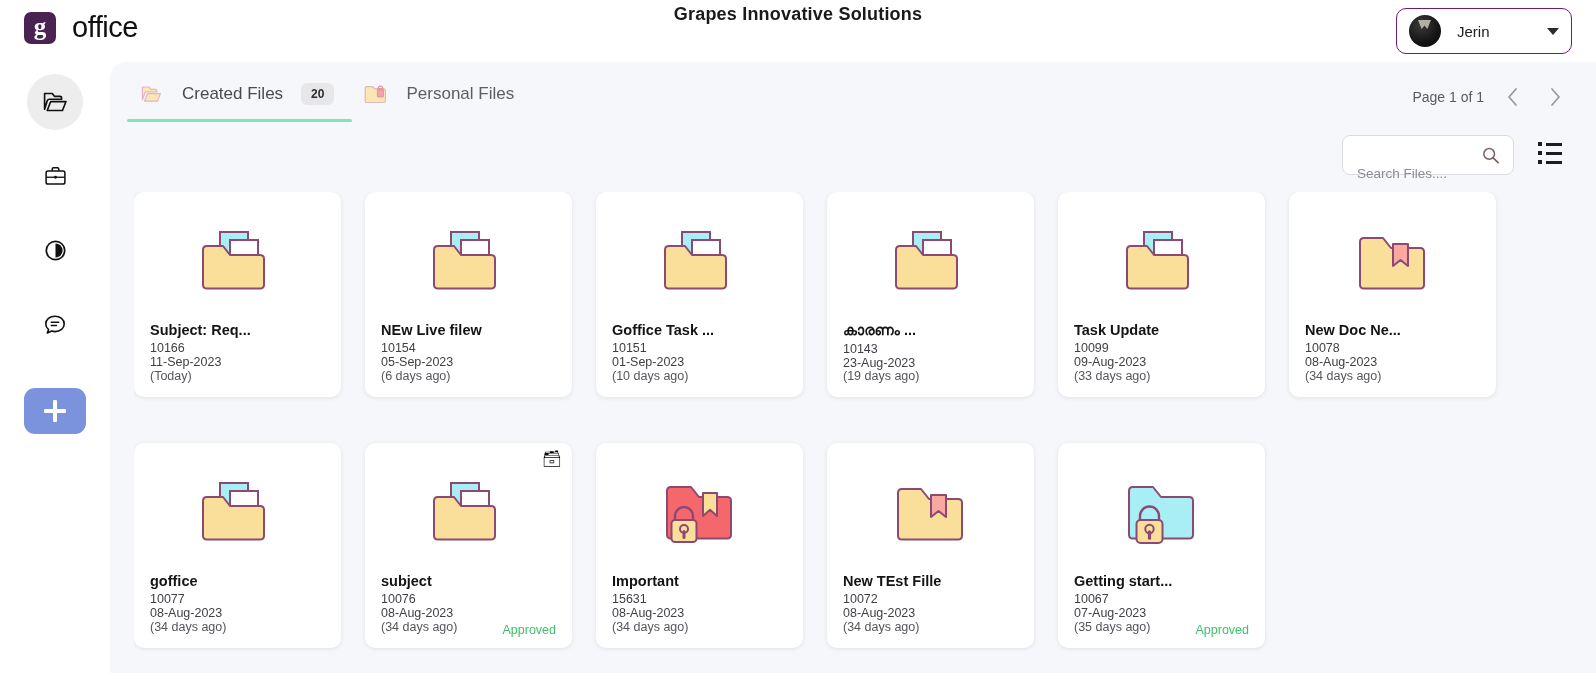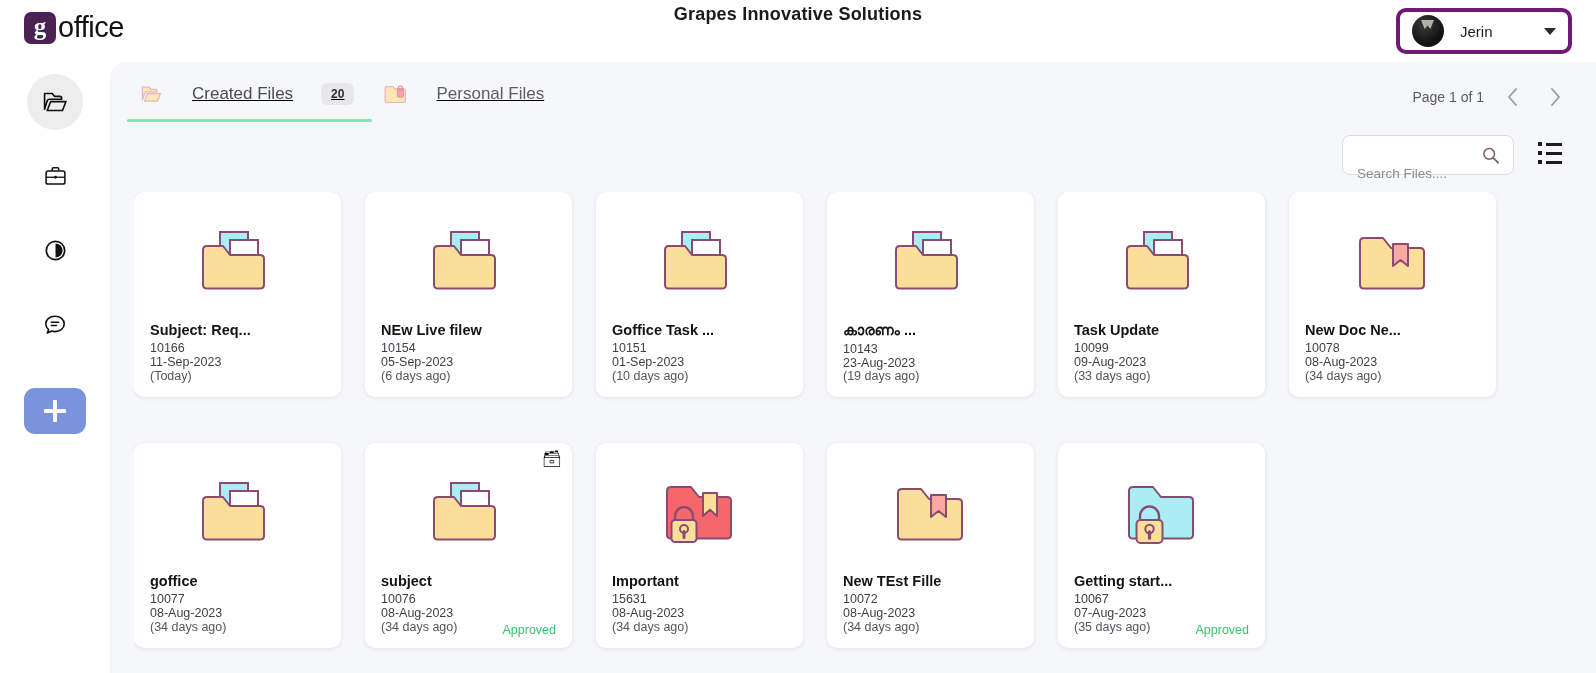--- a/index.html
+++ b/index.html
@@ -29,34 +29,34 @@
     background: #4a2352;
     color: #ffffff;
     font-family: "Liberation Serif", serif;
     font-size: 25px; font-weight: 700;
     display: flex; align-items: center; justify-content: center;
     line-height: 1;
     padding-bottom: 3px;
   }
   .logo-text {
     font-size: 29px; color: #111; letter-spacing: -0.5px;
-    margin-left: 2px; font-weight: 400;
+    margin-left: 16px; font-weight: 400;
   }
   .app-title {
     position: absolute; left: 0; right: 0; top: 2px;
     text-align: center;
     font-size: 18px; font-weight: 700; color: #1a1a1a;
     line-height: 24px;
     letter-spacing: 0.2px;
     width: 340px; margin: 0 auto;
   }
   .user-pill {
     position: absolute; right: 24px; top: 8px;
     width: 176px; height: 46px;
-    border: 4px solid #701a75; border-radius: 10px;
+    border: 1px solid #701a75; border-radius: 10px;
     background: #fff;
     display: flex; align-items: center;
     padding: 0 12px;
   }
   .avatar {
     width: 32px; height: 32px; border-radius: 50%;
     background: radial-gradient(circle at 38% 30%, #3b3b3b 0%, #141414 60%, #0a0a0a 100%);
     flex: 0 0 auto;
     position: relative;
     overflow: hidden;
@@ -126,25 +126,24 @@
   }
 
   
   .tabs-row {
     position: relative;
     height: 64px;
     display: flex; align-items: center;
     padding-left: 0px;
   }
   .tab {
-    display: flex; align-items: center; gap: 28px;
+    display: flex; align-items: center; gap: 18px;
     height: 56px; padding: 0 6px;
     position: relative;
     margin-right: 18px;
-    text-decoration: underline;
   }
   .tab-label { font-size: 17px; color: #5d5d63; }
   .tab.active .tab-label { color: #4a4a50; }
   .tab.active::after {
     content: ""; position: absolute;
     left: -7px; right: -12px; bottom: 0; height: 3px;
     background: #7ee8b0; border-radius: 2px;
   }
   .badge {
     background: #e7e7ea; color: #2c2c2c;

